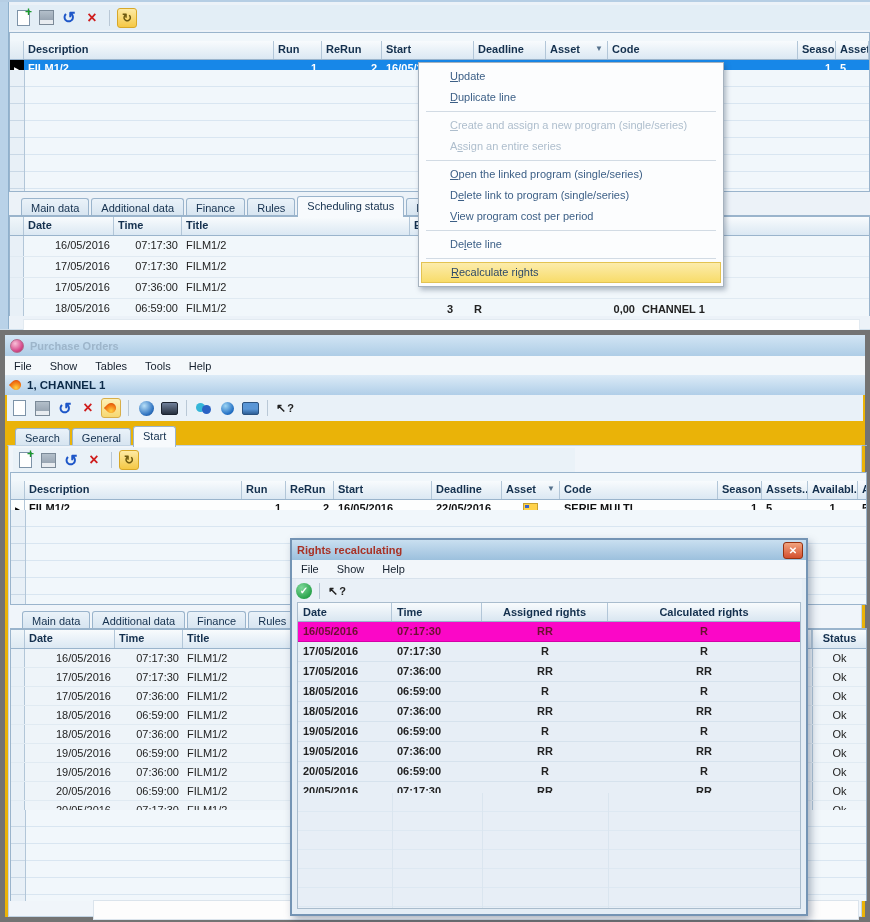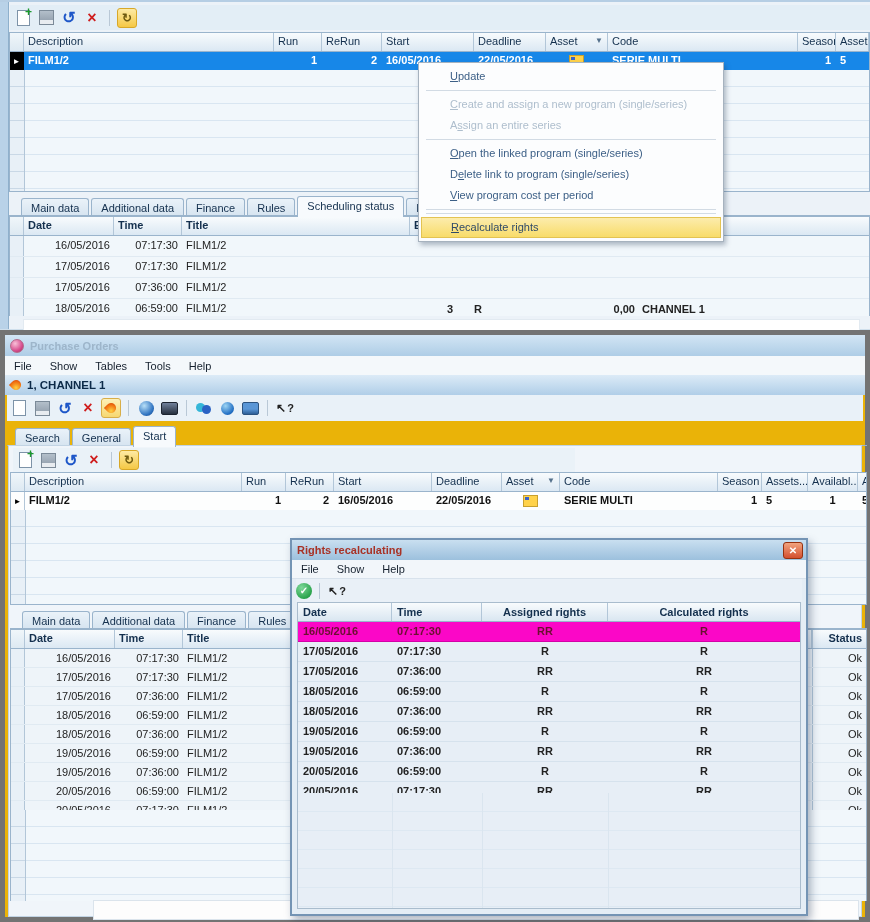--- a/index.html
+++ b/index.html
@@ -42,21 +42,21 @@
   .ic-ok{background:radial-gradient(circle at 35% 30%,#7fd89a,#2aa44c 70%,#187c34);
       border-radius:50%;width:16px;height:16px;color:#fff;font-size:10px;font-weight:bold;}
   .ic-ok::before{content:"✓";}
   .asset-ic{display:inline-block;width:13px;height:10px;background:#ffd24a;border:1px solid #c8a02e;
       position:relative;vertical-align:middle;}
   .asset-ic::before{content:"";position:absolute;left:1px;top:1px;width:4px;height:3px;background:#3a64c8;}
 
   
   .grid{position:absolute;background:#f1f7fb;border:1px solid #9ab4cc;box-sizing:border-box;overflow:hidden;}
   .ghead{display:flex;height:18px;background:linear-gradient(#f8fbfd,#dbe8f3);
-      border-bottom:1px solid #9ab4cc;font-weight:normal;}
+      border-bottom:1px solid #9ab4cc;font-weight:bold;margin-top:8px;}
   .hc{border-right:1px solid #b2c6d8;padding:2px 4px 0;box-sizing:border-box;white-space:nowrap;overflow:hidden;}
   .stub{width:14px;flex:0 0 14px;border-right:1px solid #b2c6d8;
       background:linear-gradient(#f0f6fa,#dde9f2);box-sizing:border-box;}
   .grow{display:flex;height:18px;background:#fdfefe;font-weight:bold;color:#111;}
   .grow .c{padding:2px 4px 0;border-right:1px solid transparent;box-sizing:border-box;white-space:nowrap;overflow:hidden;}
   .grow.sel{background:#1787e8;color:#fff;}
   .grow.sel .stub{background:#000;color:#fff;display:flex;align-items:center;justify-content:center;
       font-size:8px;border-right:1px solid #000;}
   .grow .stub.ptr{background:#fdfefe;color:#000;display:flex;align-items:center;justify-content:center;font-size:8px;}
   .rt{text-align:right;}
@@ -84,21 +84,21 @@
   .tab.active{background:#f7fafd;height:21px;position:relative;z-index:2;margin-bottom:-1px;}
   .tabline{position:absolute;left:0;right:0;bottom:0;height:1px;background:#9ab4cc;}
 
   
   .sched{position:absolute;background:#f1f7fb;border:1px solid #9ab4cc;box-sizing:border-box;overflow:hidden;}
   .shead{display:flex;height:18px;background:linear-gradient(#f8fbfd,#dbe8f3);border-bottom:1px solid #9ab4cc;font-weight:bold;}
   .srow{display:flex;height:20px;border-bottom:1px solid #e0eaf2;color:#222;}
   .srow2{display:flex;height:18px;border-bottom:1px solid #e0eaf2;color:#222;}
   .scell{padding:3px 4px 0;box-sizing:border-box;white-space:nowrap;overflow:hidden;}
   .sc-date{width:90px;flex:0 0 90px;} .sc-time{width:68px;flex:0 0 68px;} .sc-title{flex:1;}
-  .sc-episo{width:60px;flex:0 0 60px;} .sc-status{width:54px;flex:0 0 54px;border-left:1px solid #b2c6d8;text-align:right;}
+  .sc-episo{width:60px;flex:0 0 60px;} .sc-status{width:54px;flex:0 0 54px;border-left:1px solid #b2c6d8;}
 
   
   #topFrag{position:absolute;left:0;top:0;width:870px;height:329px;background:#ecf2f8;
       border-top:2px solid #b6cee4;box-sizing:border-box;z-index:5;}
   #topFrag .edgeL{position:absolute;left:0;top:0;width:8px;height:100%;background:#b9d2e8;border-right:1px solid #8fb0cc;}
   #topTbar{left:10px;top:3px;width:858px;height:25px;background:#e3eef6;padding-left:3px;}
   #topGrid{left:9px;top:30px;width:861px;height:160px;}
   #topTabs{left:9px;top:192px;width:861px;height:22px;}
   #topSched{left:9px;top:214px;width:861px;height:100px;border-bottom:none;}
   .extras{position:absolute;left:0;top:301px;width:861px;height:14px;font-weight:bold;color:#222;}
@@ -282,20 +282,23 @@
     </div>
     <div class="whiteStrip"></div>
   </section>
 
   <div id="ctx">
 
       <div class="mi">
         <span class="mi-label"><u>U</u>pdate</span>
       </div>
 
+      <div class="mi">
+        <span class="mi-label"><u>D</u>uplicate line</span>
+      </div>
 
       <div class="mi sep">
         <span class="mi-label"></span>
       </div>
 
       <div class="mi disabled">
         <span class="mi-label"><u>C</u>reate and assign a new program (single/series)</span>
       </div>
 
 
@@ -316,20 +319,23 @@
       </div>
 
       <div class="mi">
         <span class="mi-label"><u>V</u>iew program cost per period</span>
       </div>
 
       <div class="mi sep">
         <span class="mi-label"></span>
       </div>
 
+      <div class="mi">
+        <span class="mi-label">De<u>l</u>ete line</span>
+      </div>
 
       <div class="mi sep">
         <span class="mi-label"></span>
       </div>
 
       <div class="mi hl">
         <span class="mi-label"><u>R</u>ecalculate rights</span>
       </div>
 
   </div>

